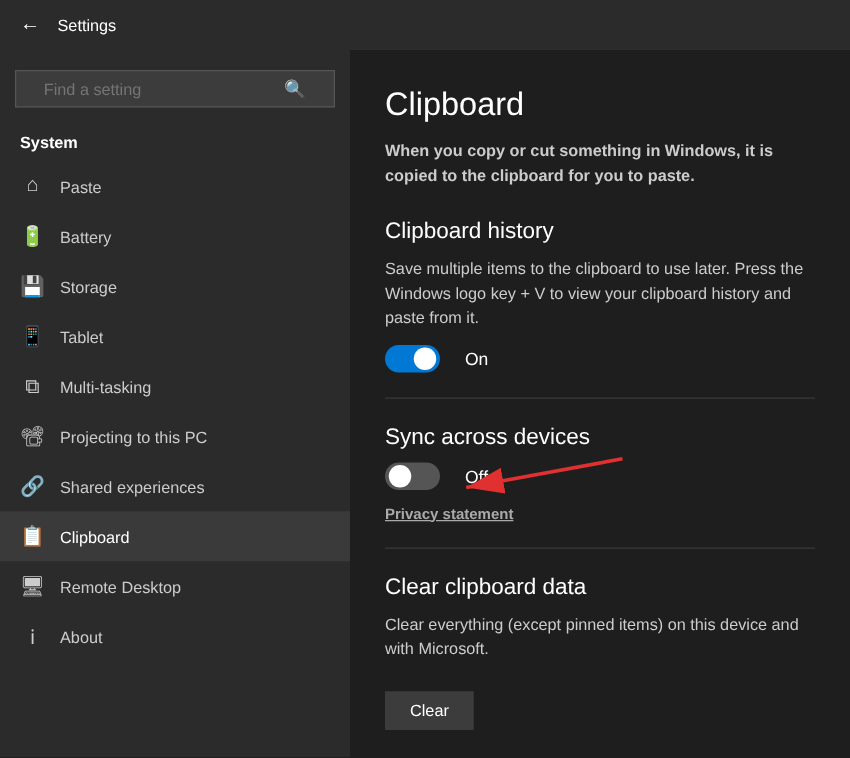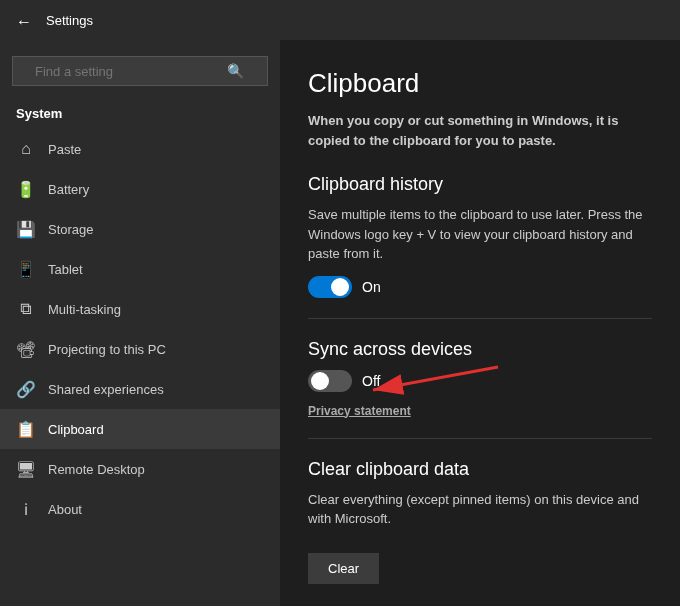--- a/index.html
+++ b/index.html
@@ -140,21 +140,21 @@
     .section-description {
       font-size: 13px;
       color: #cccccc;
       line-height: 1.5;
       margin-bottom: 12px;
     }
 
     .toggle-row {
       display: flex;
       align-items: center;
-      gap: 10px;
+      gap: 20px;
       margin-bottom: 4px;
     }
 
     
     .toggle {
       width: 44px;
       height: 22px;
       border-radius: 11px;
       position: relative;
       cursor: pointer;

